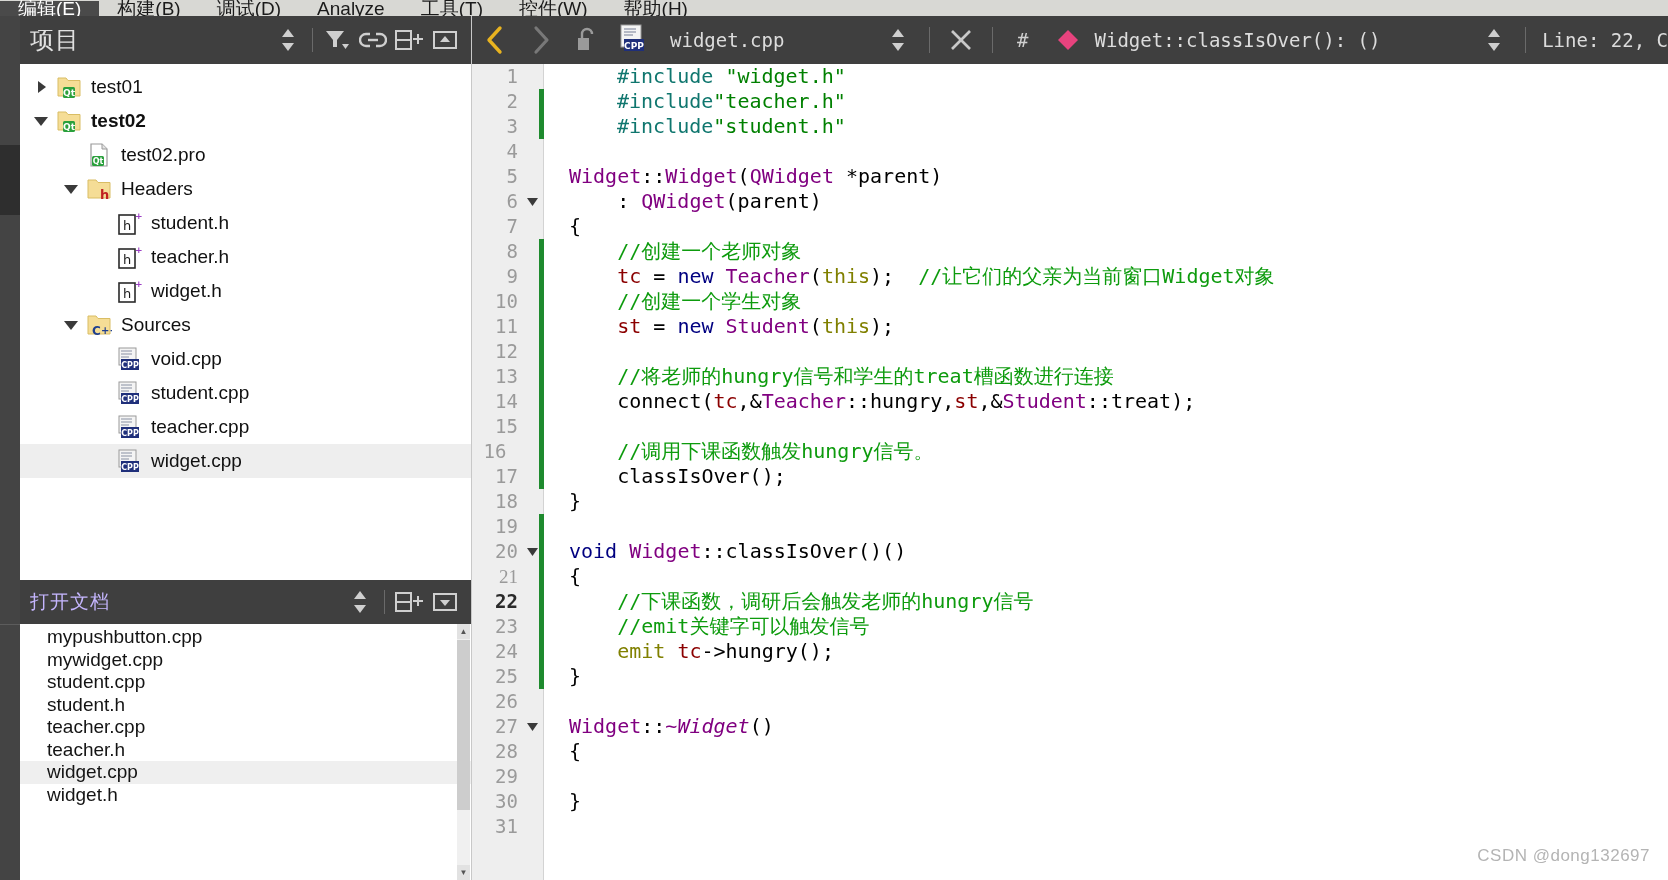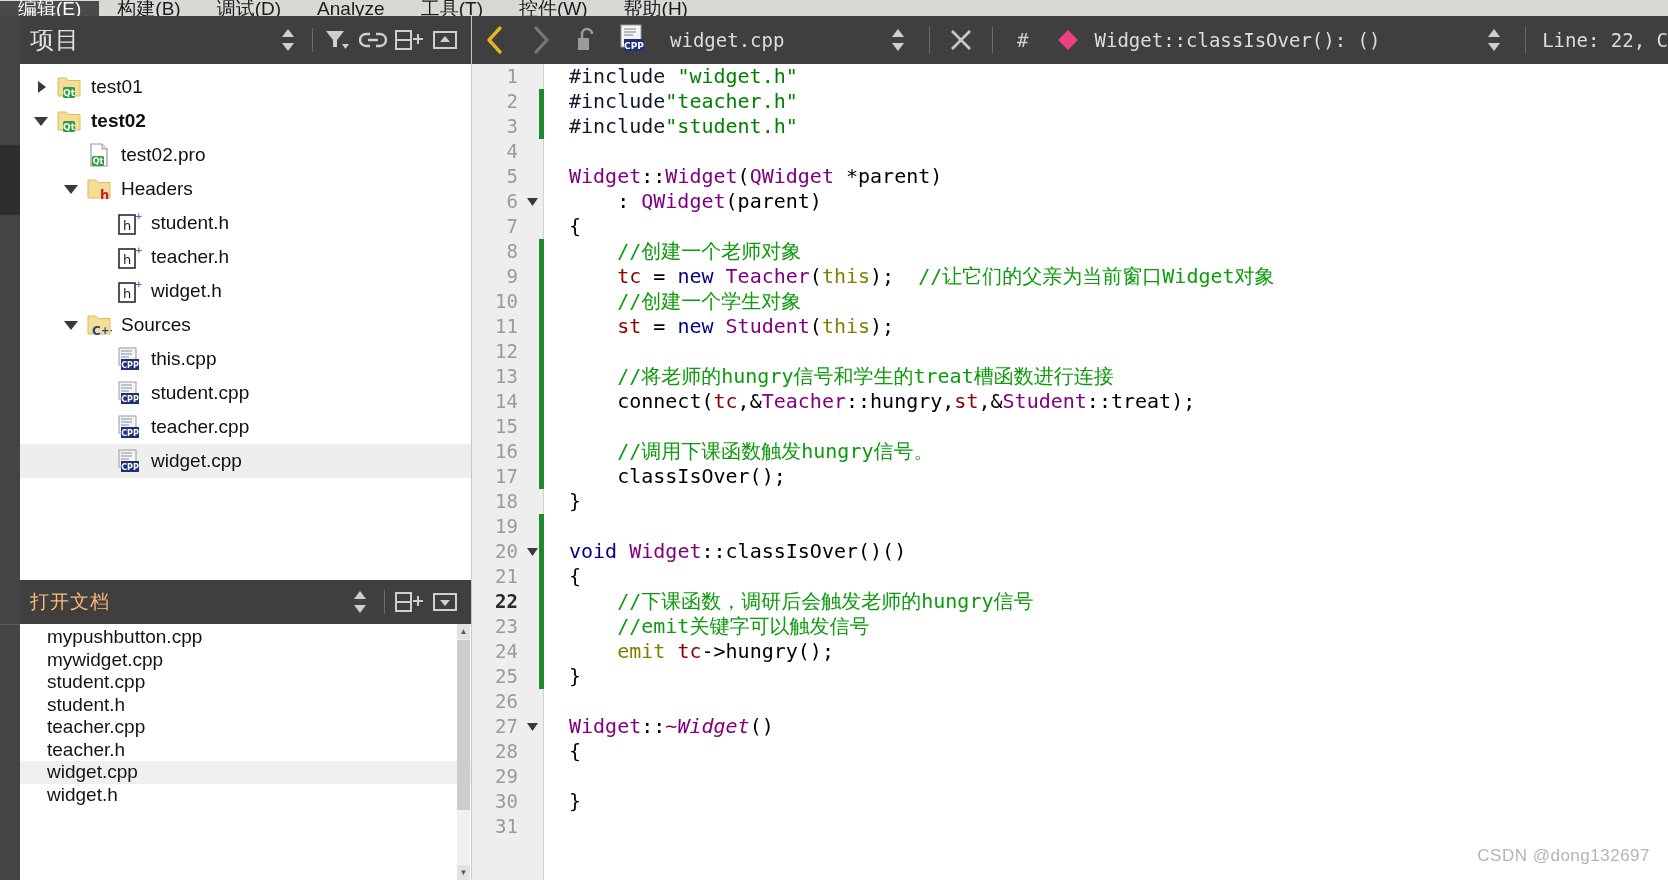--- a/index.html
+++ b/index.html
@@ -64,21 +64,21 @@
   .ind2 { padding-left: 36px; }
   .ind3 { padding-left: 66px; }
 
   
   .docpanel {
     position: absolute; left: 20px; top: 580px; width: 452px; height: 300px;
     background: #ffffff; border-right: 1px solid #c8c8c8;
   }
   .doc-header {
     height: 44px; background: #3f3f3f; display: flex; align-items: center;
-    padding-left: 10px; color: #fdba74; font-size: 19px;
+    padding-left: 10px; color: #c4b5fd; font-size: 19px;
   }
   .doclist { position: relative; font-size: 19px; color: #141414; padding-top: 2px; }
   .doc-row { height: 22.5px; line-height: 22.5px; padding-left: 27px; white-space: nowrap; }
   .doc-row.selected { background: #efefef; }
   .doc-scroll {
     position: absolute; right: 1px; top: 44px; width: 13px; height: 256px; background: #f0f0f0;
   }
   .doc-scroll .thumb { position: absolute; left: 0; top: 16px; width: 13px; height: 170px; background: #cdcdcd; }
   .doc-scroll .arrow-up, .doc-scroll .arrow-dn {
     position: absolute; left: 0; width: 13px; height: 15px; background: #e2e2e2;
@@ -134,21 +134,21 @@
     position: absolute; left: 52px; width: 16px; height: 25px;
     display: flex; align-items: center; justify-content: center;
     color: #3a3a3a; font-size: 11px;
   }
   .chgbar {
     position: absolute; left: 67px; width: 5px; height: 25px; background: #1e8a2e;
   }
   .ctext { position: absolute; left: 24px; top: 0; height: 25px; line-height: 25px; }
 
   
-  .s-pre   { color: #0f172a; }
+  .s-pre   { color: #0f766e; margin-left: 48px; }
   .s-str   { color: #008000; }
   .s-cmt   { color: #0d9b0d; }
   .s-type  { color: #800080; }
   .s-kw    { color: #000080; }
   .s-this  { color: #808000; }
   .s-var   { color: #8b0000; }
   .s-plain { color: #000000; }
   .ital { font-style: italic; }
 
   
@@ -331,21 +331,21 @@
           <span class="tree-icon">
             <svg width="26" height="26" viewBox="0 0 26 26">
               <rect x="3" y="2" width="17" height="17" fill="#f4f4f4" stroke="#9a9a9a" stroke-width="1"></rect>
               <line x1="5" y1="5" x2="16" y2="5" stroke="#9aa0b0" stroke-width="1.2"></line>
               <line x1="5" y1="8" x2="16" y2="8" stroke="#9aa0b0" stroke-width="1.2"></line>
               <line x1="5" y1="11" x2="13" y2="11" stroke="#9aa0b0" stroke-width="1.2"></line>
               <rect x="5" y="13" width="18" height="11" fill="#1f2f7a"></rect>
               <text x="14" y="21.5" font-size="8" font-family="DejaVu Sans, sans-serif" fill="#ffffff" text-anchor="middle" font-weight="bold">CPP</text>
             </svg>
           </span>
-          <span class="tree-label">this.cpp</span>
+          <span class="tree-label">void.cpp</span>
         </div>
         <div class="tree-row ind3">
           <span class="tw"></span>
           <span class="tree-icon">
             <svg width="26" height="26" viewBox="0 0 26 26">
               <rect x="3" y="2" width="17" height="17" fill="#f4f4f4" stroke="#9a9a9a" stroke-width="1"></rect>
               <line x1="5" y1="5" x2="16" y2="5" stroke="#9aa0b0" stroke-width="1.2"></line>
               <line x1="5" y1="8" x2="16" y2="8" stroke="#9aa0b0" stroke-width="1.2"></line>
               <line x1="5" y1="11" x2="13" y2="11" stroke="#9aa0b0" stroke-width="1.2"></line>
               <rect x="5" y="13" width="18" height="11" fill="#1f2f7a"></rect>
@@ -503,28 +503,28 @@
             </svg></span><span class="ctext"><span class="s-plain">    : </span><span class="s-type">QWidget</span><span class="s-plain">(parent)</span></span></div>
         <div class="code-line"><span class="lnum" style="left: -73px;">7</span><span class="ctext"><span class="s-plain">{</span></span></div>
         <div class="code-line"><span class="lnum" style="left: -73px;">8</span><span class="chgbar" style="left: -6px; background: rgb(30, 138, 46);"></span><span class="ctext"><span class="s-cmt">    //创建一个老师对象</span></span></div>
         <div class="code-line"><span class="lnum" style="left: -73px;">9</span><span class="chgbar" style="left: -6px; background: rgb(30, 138, 46);"></span><span class="ctext"><span class="s-plain">    </span><span class="s-var">tc</span><span class="s-plain"> = </span><span class="s-kw">new</span><span class="s-plain"> </span><span class="s-type">Teacher</span><span class="s-plain">(</span><span class="s-this">this</span><span class="s-plain">);  </span><span class="s-cmt">//让它们的父亲为当前窗口Widget对象</span></span></div>
         <div class="code-line"><span class="lnum" style="left: -73px;">10</span><span class="chgbar" style="left: -6px; background: rgb(30, 138, 46);"></span><span class="ctext"><span class="s-cmt">    //创建一个学生对象</span></span></div>
         <div class="code-line"><span class="lnum" style="left: -73px;">11</span><span class="chgbar" style="left: -6px; background: rgb(30, 138, 46);"></span><span class="ctext"><span class="s-plain">    </span><span class="s-var">st</span><span class="s-plain"> = </span><span class="s-kw">new</span><span class="s-plain"> </span><span class="s-type">Student</span><span class="s-plain">(</span><span class="s-this">this</span><span class="s-plain">);</span></span></div>
         <div class="code-line"><span class="lnum" style="left: -73px;">12</span><span class="chgbar" style="left: -6px; background: rgb(30, 138, 46);"></span><span class="ctext"></span></div>
         <div class="code-line"><span class="lnum" style="left: -73px;">13</span><span class="chgbar" style="left: -6px; background: rgb(30, 138, 46);"></span><span class="ctext"><span class="s-cmt">    //将老师的hungry信号和学生的treat槽函数进行连接</span></span></div>
         <div class="code-line"><span class="lnum" style="left: -73px;">14</span><span class="chgbar" style="left: -6px; background: rgb(30, 138, 46);"></span><span class="ctext"><span class="s-plain">    connect(</span><span class="s-var">tc</span><span class="s-plain">,&amp;</span><span class="s-type">Teacher</span><span class="s-plain">::hungry,</span><span class="s-var">st</span><span class="s-plain">,&amp;</span><span class="s-type">Student</span><span class="s-plain">::treat);</span></span></div>
         <div class="code-line"><span class="lnum" style="left: -73px;">15</span><span class="chgbar" style="left: -6px; background: rgb(30, 138, 46);"></span><span class="ctext"></span></div>
-        <div class="code-line"><span class="lnum" style="left: -73px;">16</span><span class="chgbar" style="left: -6px; background: rgb(30, 138, 46);"></span><span class="ctext"><span class="s-cmt">    //调用下课函数触发hungry信号。</span></span></div>
+        <div class="code-line"><span class="lnum" style="left: -73px; text-align: center;">16</span><span class="chgbar" style="left: -6px; background: rgb(30, 138, 46);"></span><span class="ctext"><span class="s-cmt">    //调用下课函数触发hungry信号。</span></span></div>
         <div class="code-line"><span class="lnum" style="left: -73px;">17</span><span class="chgbar" style="left: -6px; background: rgb(30, 138, 46);"></span><span class="ctext"><span class="s-plain">    classIsOver();</span></span></div>
         <div class="code-line"><span class="lnum" style="left: -73px;">18</span><span class="ctext"><span class="s-plain">}</span></span></div>
         <div class="code-line"><span class="lnum" style="left: -73px;">19</span><span class="chgbar" style="left: -6px; background: rgb(30, 138, 46);"></span><span class="ctext"></span></div>
         <div class="code-line"><span class="lnum" style="left: -73px;">20</span><span class="fold" style="left: -21px;"><svg width="13" height="11" viewBox="0 0 13 11">
               <polygon points="1,2 12,2 6.5,10" fill="#3a3a3a"></polygon>
             </svg></span><span class="chgbar" style="left: -6px; background: rgb(30, 138, 46);"></span><span class="ctext"><span class="s-kw">void</span><span class="s-plain"> </span><span class="s-type">Widget</span><span class="s-plain">::classIsOver()()</span></span></div>
-        <div class="code-line"><span class="lnum" style="left: -73px;">21</span><span class="chgbar" style="left: -6px; background: rgb(30, 138, 46);"></span><span class="ctext"><span class="s-plain">{</span></span></div>
+        <div class="code-line"><span class="lnum" style="left: -73px; font-family: Liberation Serif, serif;">21</span><span class="chgbar" style="left: -6px; background: rgb(30, 138, 46);"></span><span class="ctext"><span class="s-plain">{</span></span></div>
         <div class="code-line"><span class="lnum current" style="left: -73px;">22</span><span class="chgbar" style="left: -6px; background: rgb(30, 138, 46);"></span><span class="ctext"><span class="s-cmt">    //下课函数，调研后会触发老师的hungry信号</span></span></div>
         <div class="code-line"><span class="lnum" style="left: -73px;">23</span><span class="chgbar" style="left: -6px; background: rgb(30, 138, 46);"></span><span class="ctext"><span class="s-cmt">    //emit关键字可以触发信号</span></span></div>
         <div class="code-line"><span class="lnum" style="left: -73px;">24</span><span class="chgbar" style="left: -6px; background: rgb(30, 138, 46);"></span><span class="ctext"><span class="s-plain">    </span><span class="s-this">emit</span><span class="s-plain"> </span><span class="s-var">tc</span><span class="s-plain">-&gt;hungry();</span></span></div>
         <div class="code-line"><span class="lnum" style="left: -73px;">25</span><span class="chgbar" style="left: -6px; background: rgb(30, 138, 46);"></span><span class="ctext"><span class="s-plain">}</span></span></div>
         <div class="code-line"><span class="lnum" style="left: -73px;">26</span><span class="ctext"></span></div>
         <div class="code-line"><span class="lnum" style="left: -73px;">27</span><span class="fold" style="left: -21px;"><svg width="13" height="11" viewBox="0 0 13 11">
               <polygon points="1,2 12,2 6.5,10" fill="#3a3a3a"></polygon>
             </svg></span><span class="ctext"><span class="s-type">Widget</span><span class="s-plain">::</span><span class="s-type ital">~Widget</span><span class="s-plain">()</span></span></div>
         <div class="code-line"><span class="lnum" style="left: -73px;">28</span><span class="ctext"><span class="s-plain">{</span></span></div>
         <div class="code-line"><span class="lnum" style="left: -73px;">29</span><span class="ctext"></span></div>

